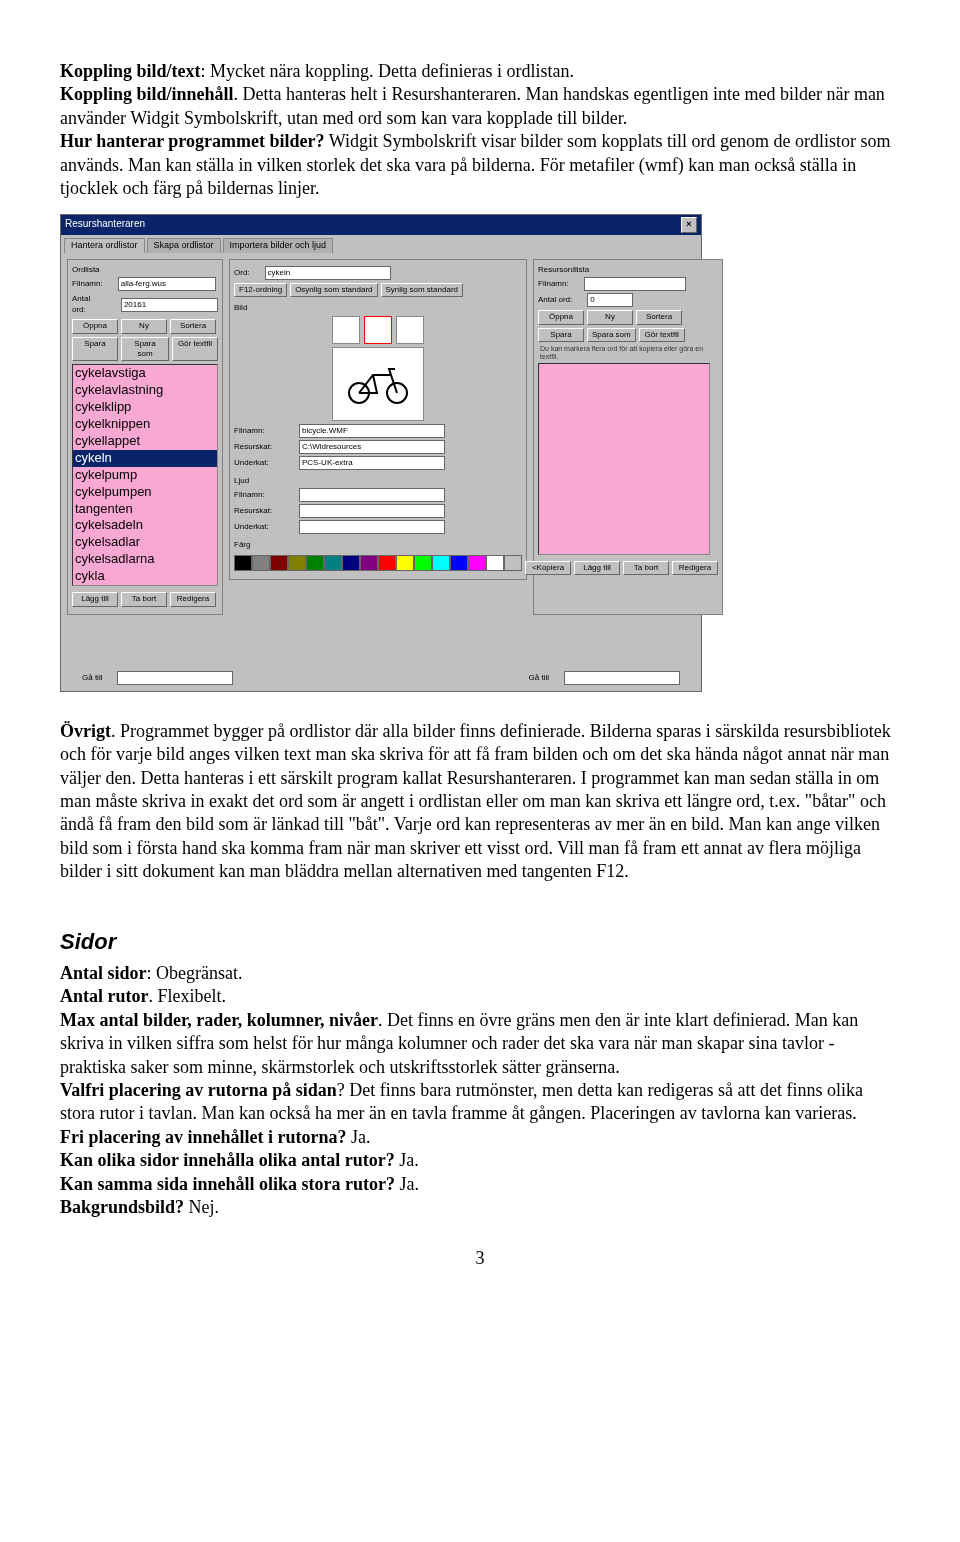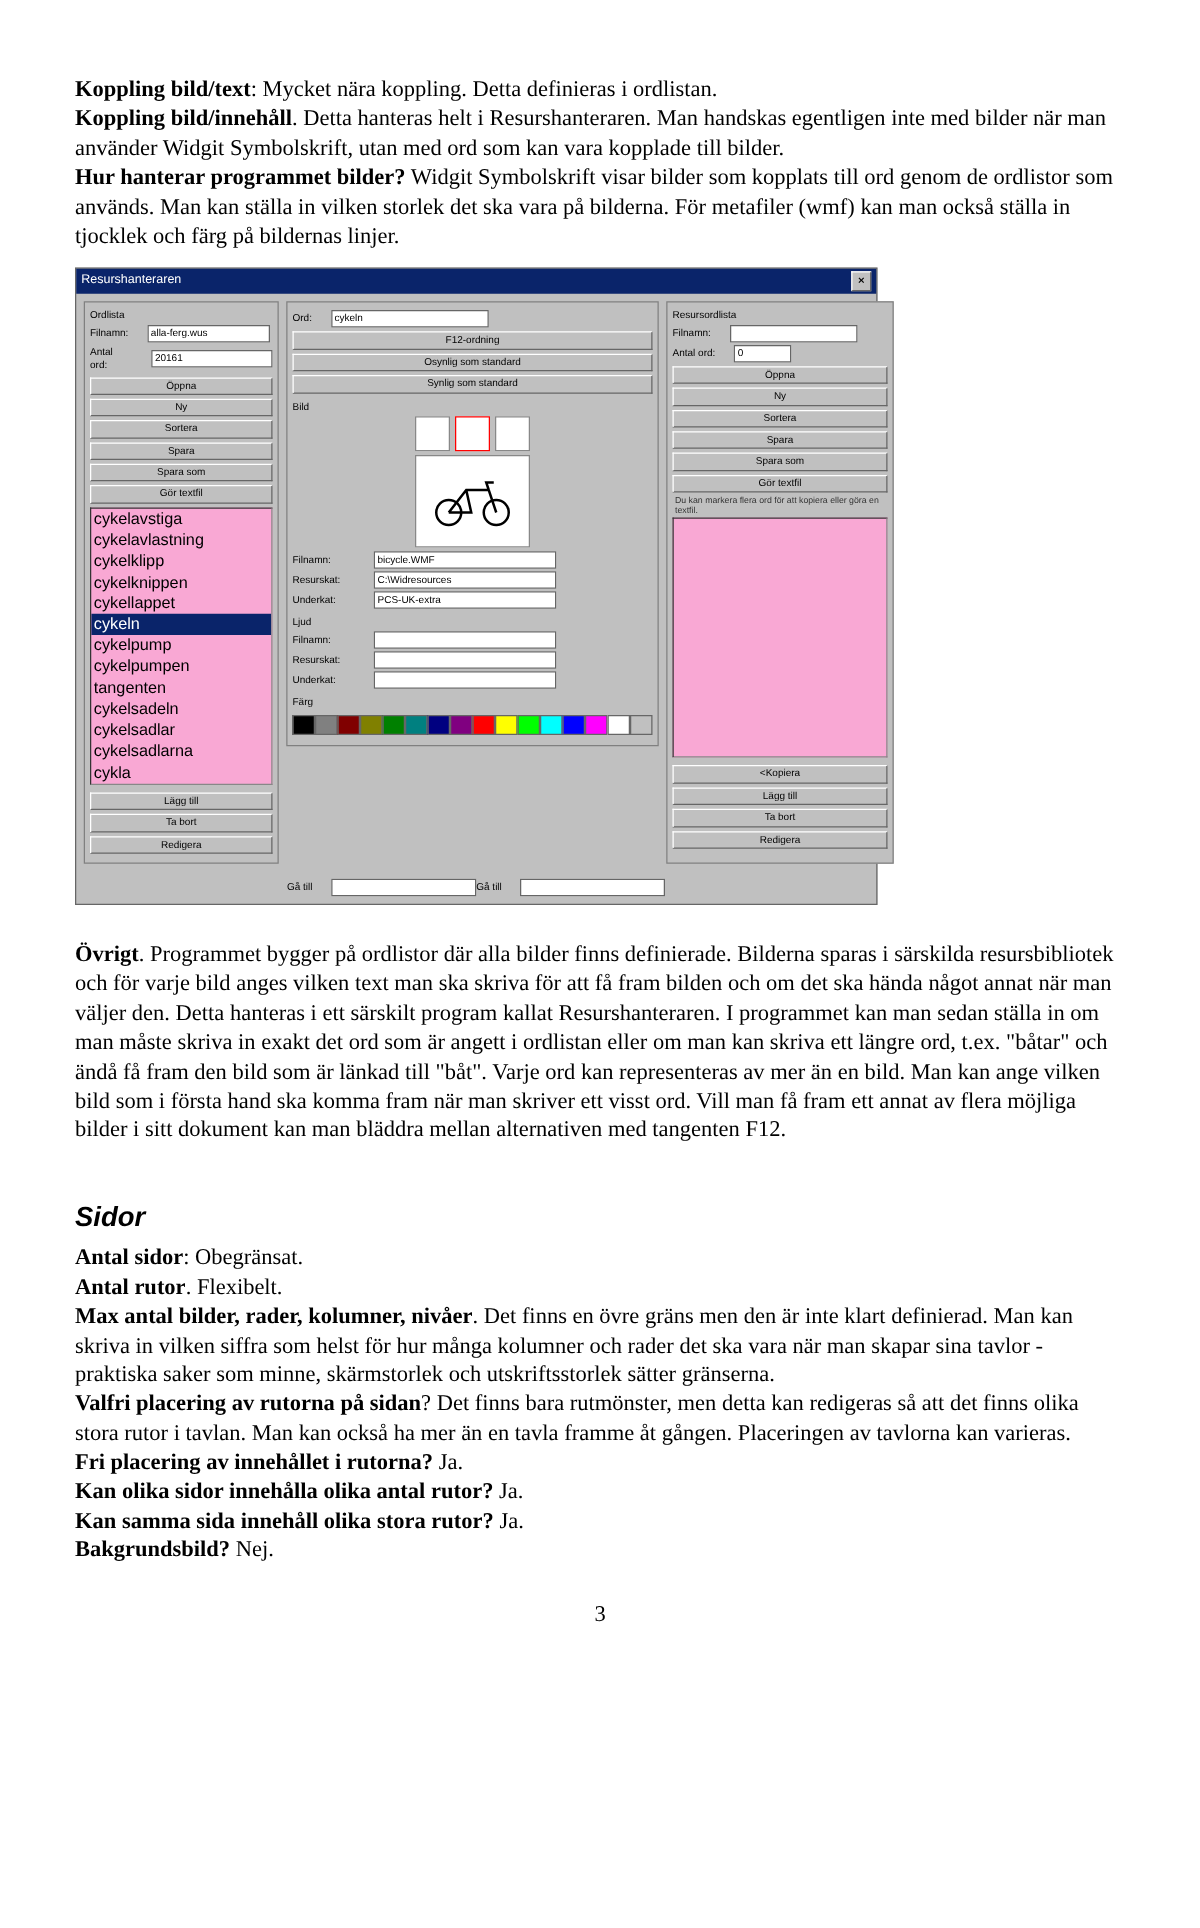--- a/index.html
+++ b/index.html
@@ -78,54 +78,59 @@
   .field{
     background:#fff;border:1px solid #666;height:12px;width:92px;
     display:inline-block;vertical-align:middle;padding:0 2px;
     font-size:8px;line-height:12px;white-space:nowrap;overflow:hidden;
   }
   .row{display:flex;gap:15px;align-items:center;margin:2px 0;}
   .btn{
     background:#c0c0c0;border:1px solid #fff;border-right-color:#666;border-bottom-color:#666;
     font-size:8px;padding:1px 4px;min-width:36px;text-align:center;
   }
-  .btnrow{display:flex;gap:3px;margin:3px 0;flex-direction:column;}
+  .btnrow{display:flex;gap:3px;margin:3px 0;}
   .listbox{
     background:#f9a8d4;border:1px inset #888;height:220px;width:144px;
     font-size:13px;overflow:hidden;
   }
   .listitem{padding:0 2px;}
   .listitem.sel{background:#0a246a;color:#fff;}
   .bikebox{
     background:#fff;border:1px solid #888;width:90px;height:72px;margin:3px auto;
     display:flex;align-items:center;justify-content:center;
   }
   .thumbrow{display:flex;gap:4px;justify-content:center;margin:2px 0;}
   .thumb{width:26px;height:26px;border:1px solid #888;background:#fff;}
   .thumb.sel{border:1px solid red;}
   .spk{width:28px;height:20px;background:#fff;border:1px solid #888;}
   .swatches{display:flex;gap:0;margin:4px 0;}
   .sw{width:16px;height:14px;border:1px solid #666;}
   .sec-lbl{font-size:8px;margin:6px 0 1px 0;}
   .tiny{font-size:7px;color:#333;padding:0 2px;line-height:1.1;margin:2px 0;}
-  .bottomrow{display:flex;justify-content:center;padding:4px 6px;}
+  .bottomrow{display:flex;justify-content:space-between;padding:4px 21px;margin-top:44px;}
 </style>
 </head>
 <body>
 
 <p class="para">
   <b>Koppling bild/text</b><span>: Mycket nära koppling. Detta definieras i ordlistan.</span><br>
   <b>Koppling bild/innehåll</b><span>. Detta hanteras helt i Resurshanteraren. Man handskas egentligen inte med bilder när man använder Widgit Symbolskrift, utan med ord som kan vara kopplade till bilder.</span><br>
   <b>Hur hanterar programmet bilder?</b><span> Widgit Symbolskrift visar bilder som kopplats till ord genom de ordlistor som används. Man kan ställa in vilken storlek det ska vara på bilderna. För metafiler (wmf) kan man också ställa in tjocklek och färg på bildernas linjer.</span>
 </p>
 
 <div class="app">
   <div class="titlebar">
     <span>Resurshanteraren</span>
     <span class="closebox">×</span>
+  </div>
+  <div class="tabs">
+    <div class="tab">Hantera ordlistor</div>
+    <div class="tab inactive">Skapa ordlistor</div>
+    <div class="tab inactive">Importera bilder och ljud</div>
   </div>
   <div class="panel">
 
     <div class="group left">
       <div class="lbl">Ordlista</div>
       <div class="row">
           <span class="lbl">Filnamn:</span>
           <span class="field">alla-ferg.wus</span>
         </div>
       <div class="row">

